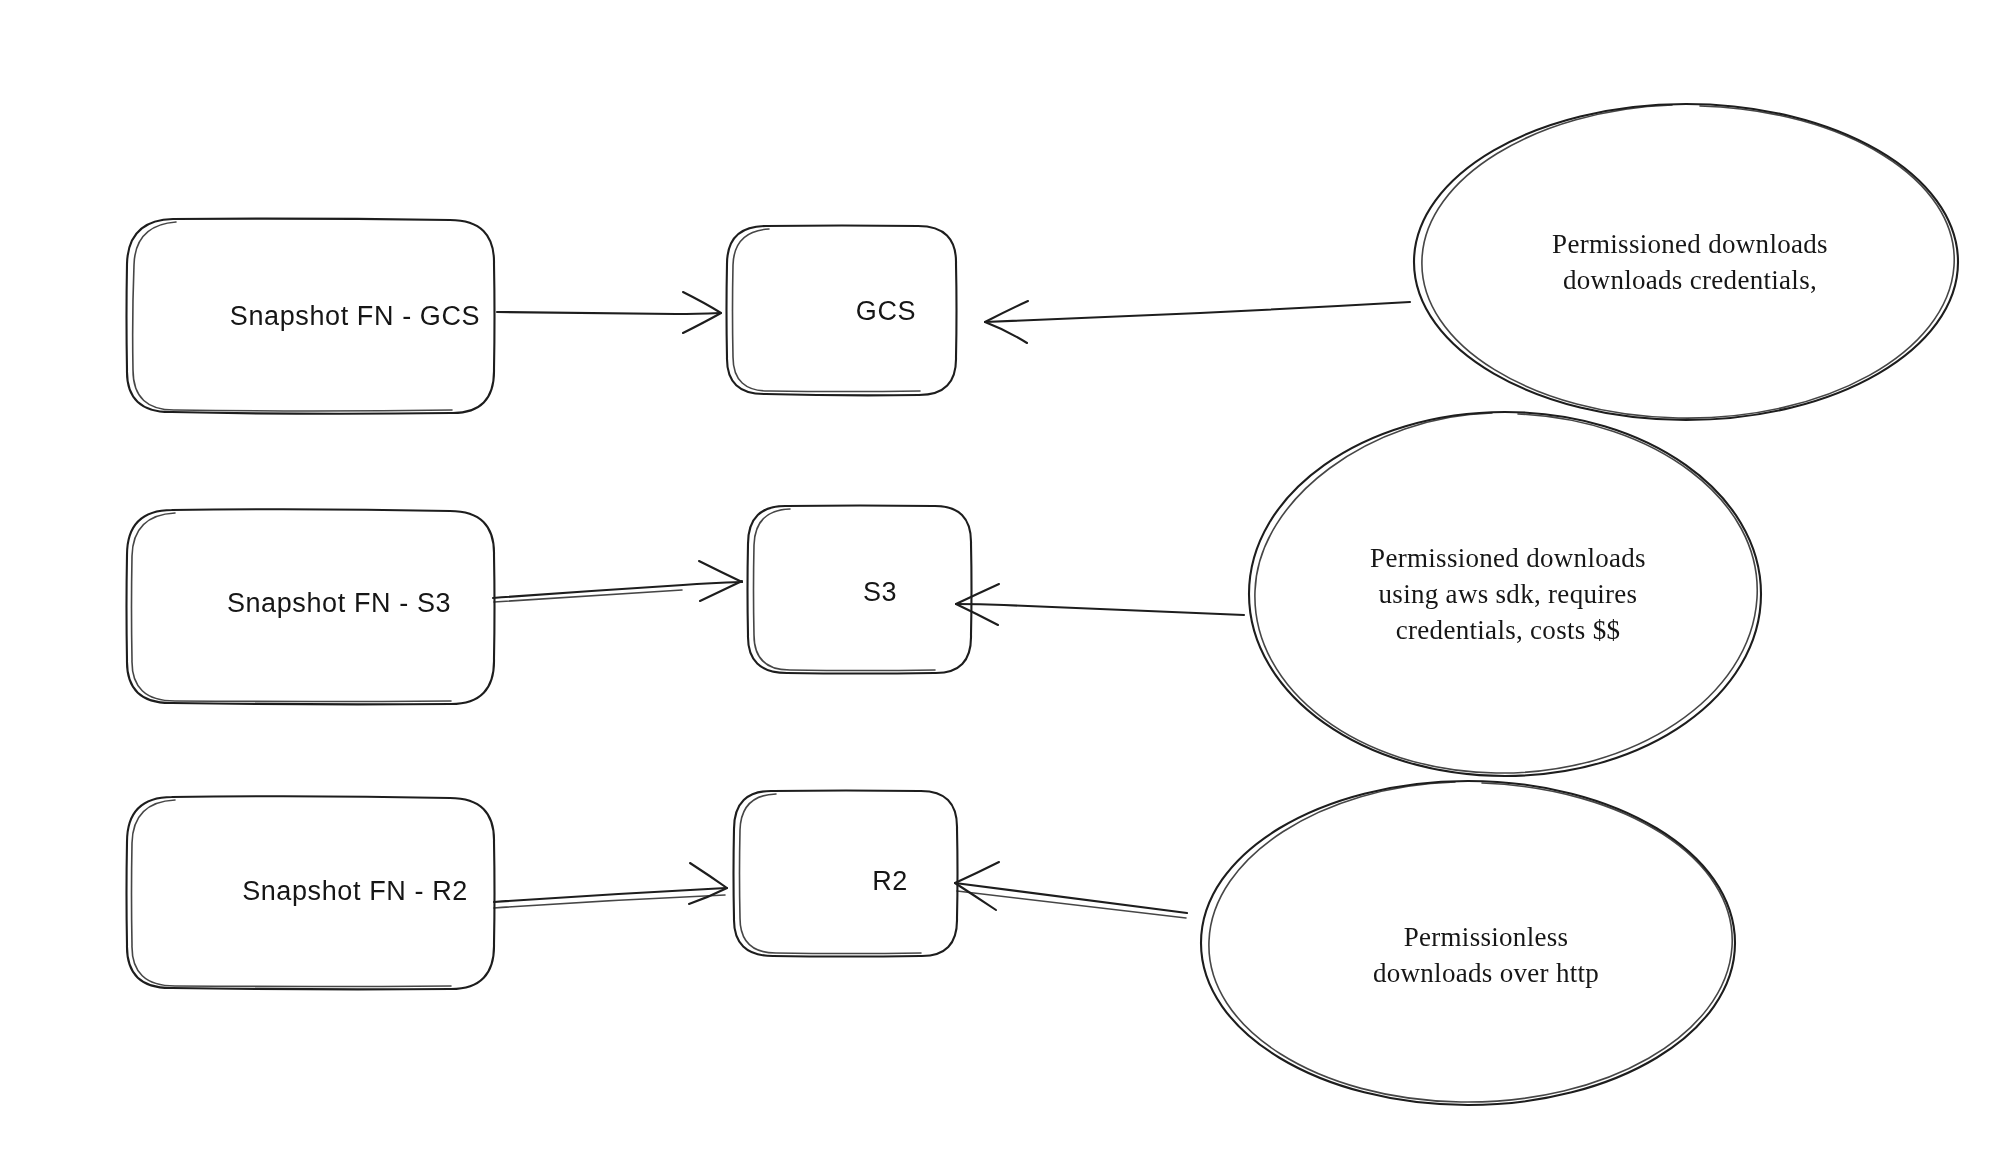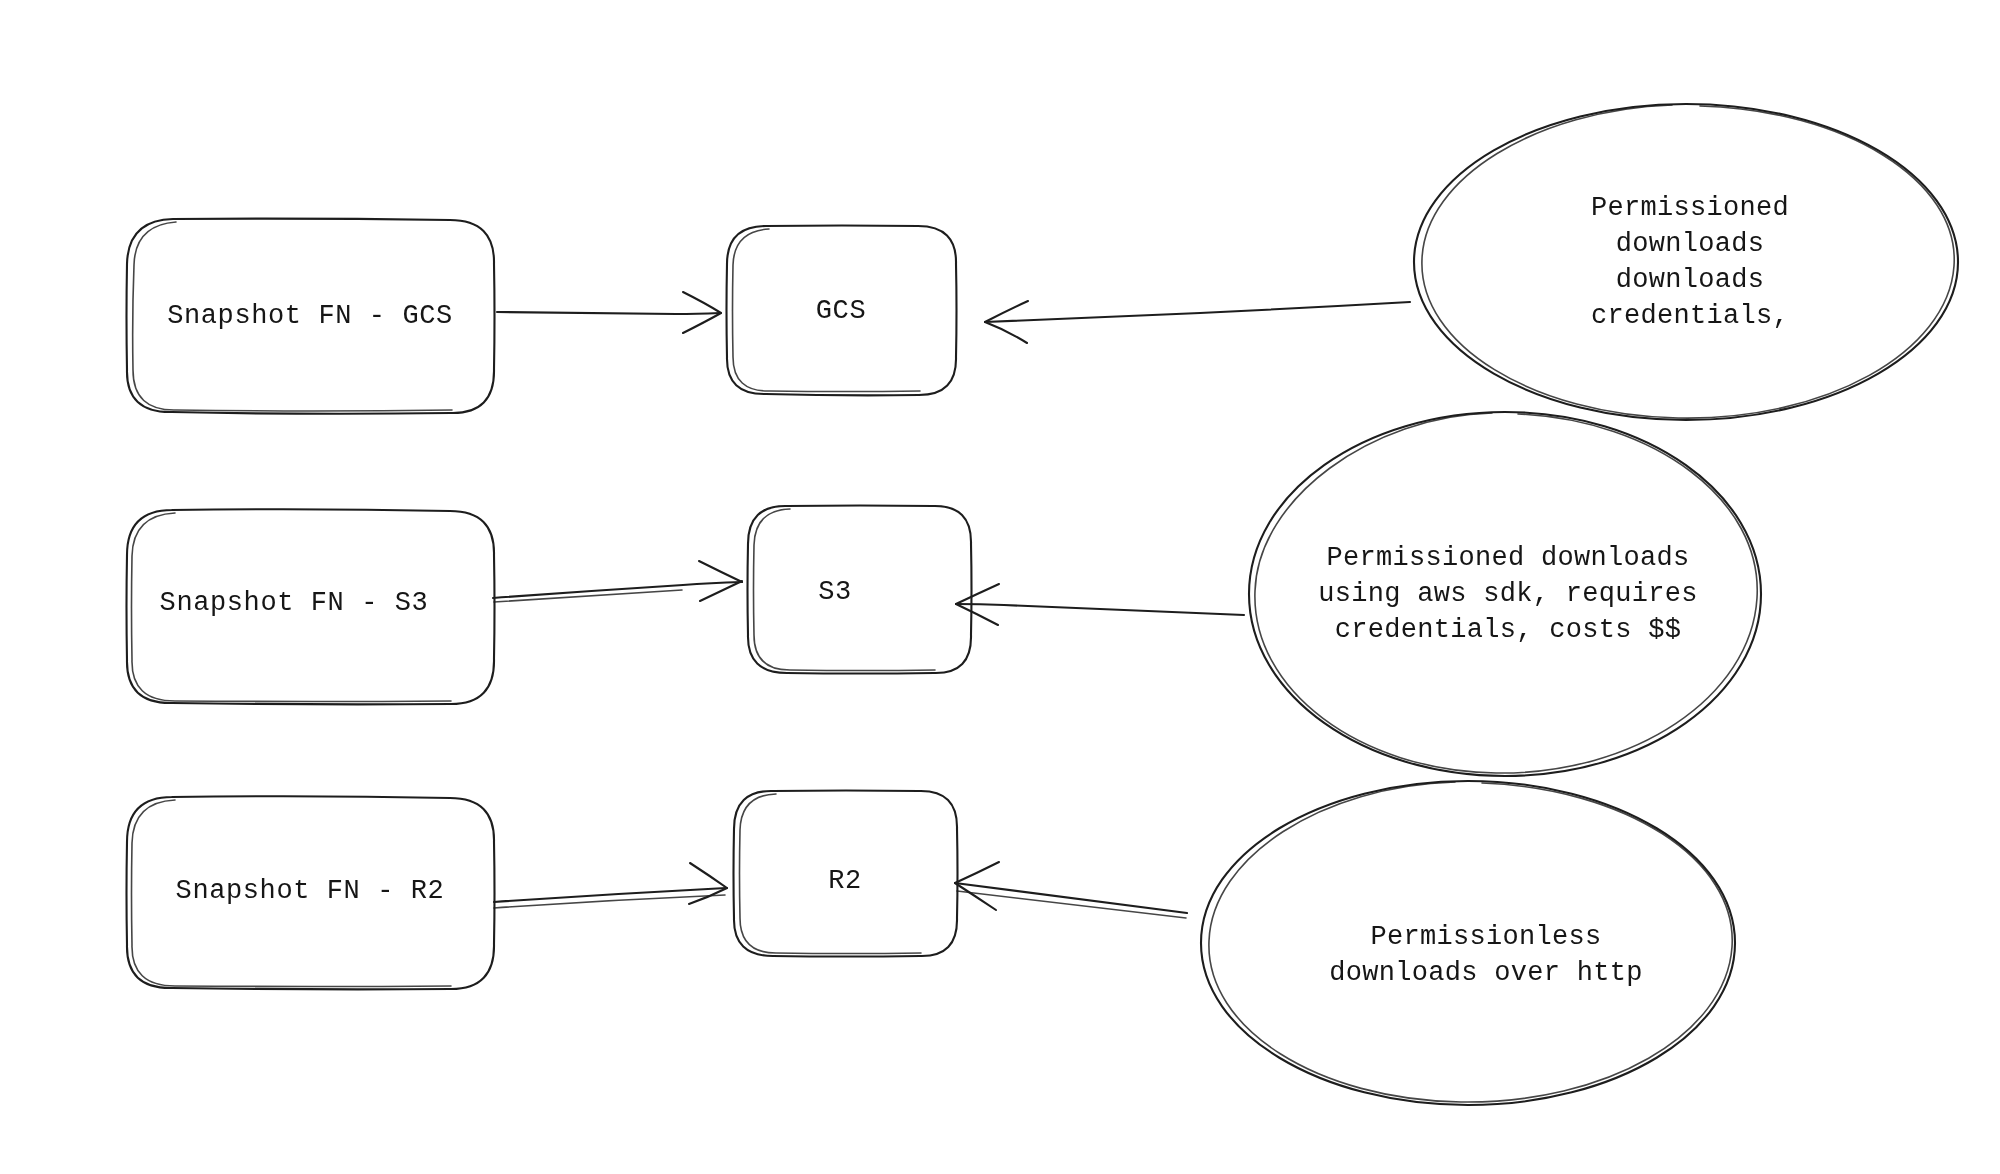--- a/index.html
+++ b/index.html
@@ -37,32 +37,33 @@
     stroke-width: 1.6;
     opacity: 0.82;
   }
   .sketch-fill {
     fill: #ffffff;
     stroke: none;
   }
   .node-label {
     position: absolute;
     color: #161616;
-    font-family: Liberation Mono, monospace;
+    font-family: Liberation Sans, sans-serif;
     font-size: 27px;
     letter-spacing: 0.6px;
     text-align: center;
     white-space: nowrap;
     transform: translate(-50%, -50%);
     pointer-events: none;
+    margin-left: 45px;
   }
   .bubble-label {
     position: absolute;
     color: #161616;
-    font-family: Liberation Mono, monospace;
+    font-family: Liberation Serif, serif;
     font-size: 27px;
     line-height: 36px;
     letter-spacing: 0.3px;
     text-align: center;
     transform: translate(-50%, -50%);
     pointer-events: none;
   }
   .bubble-label .line {
     display: block;
   }

